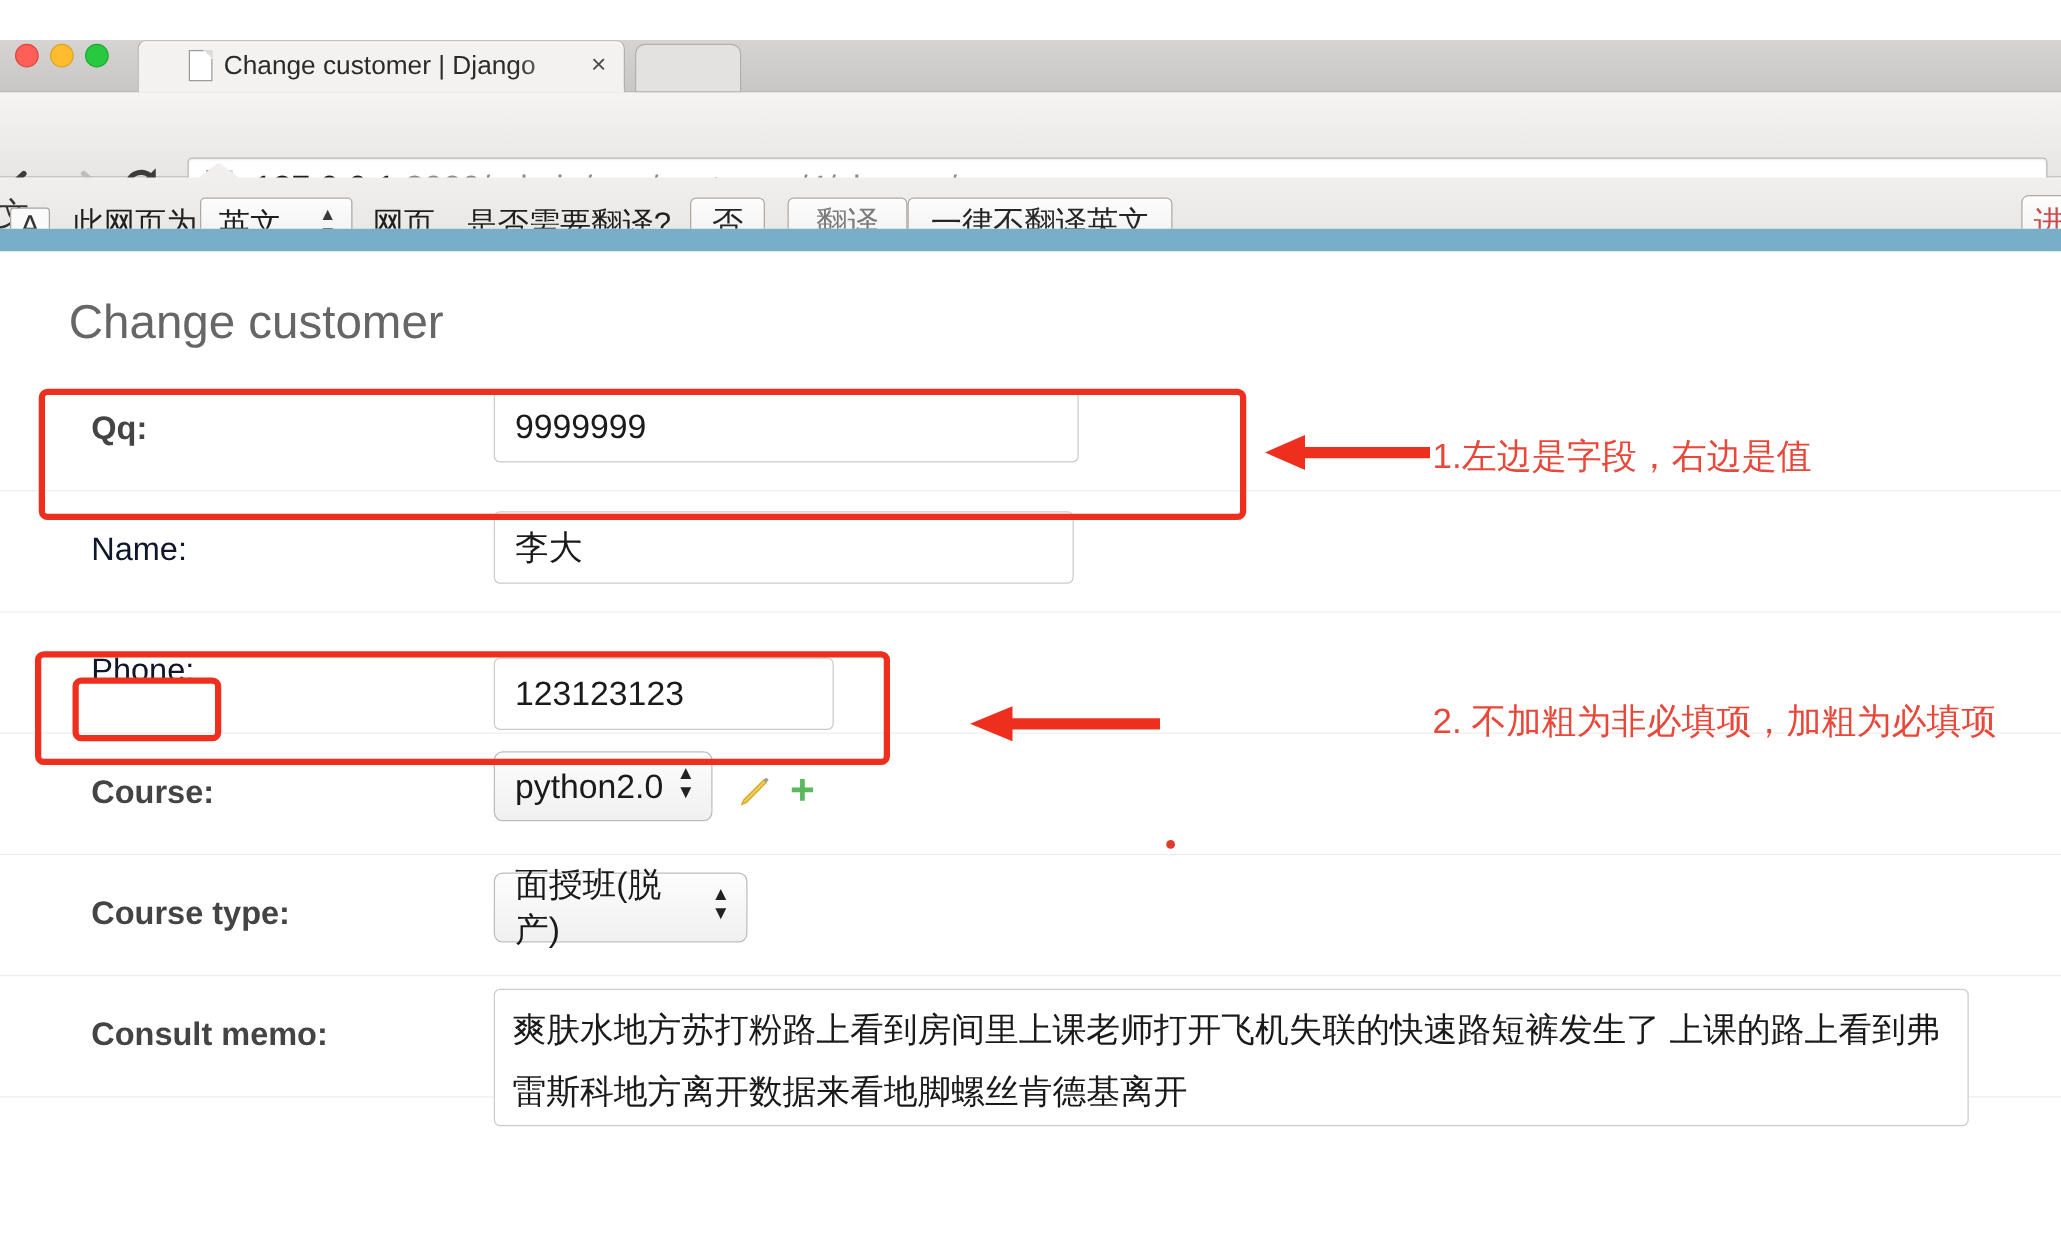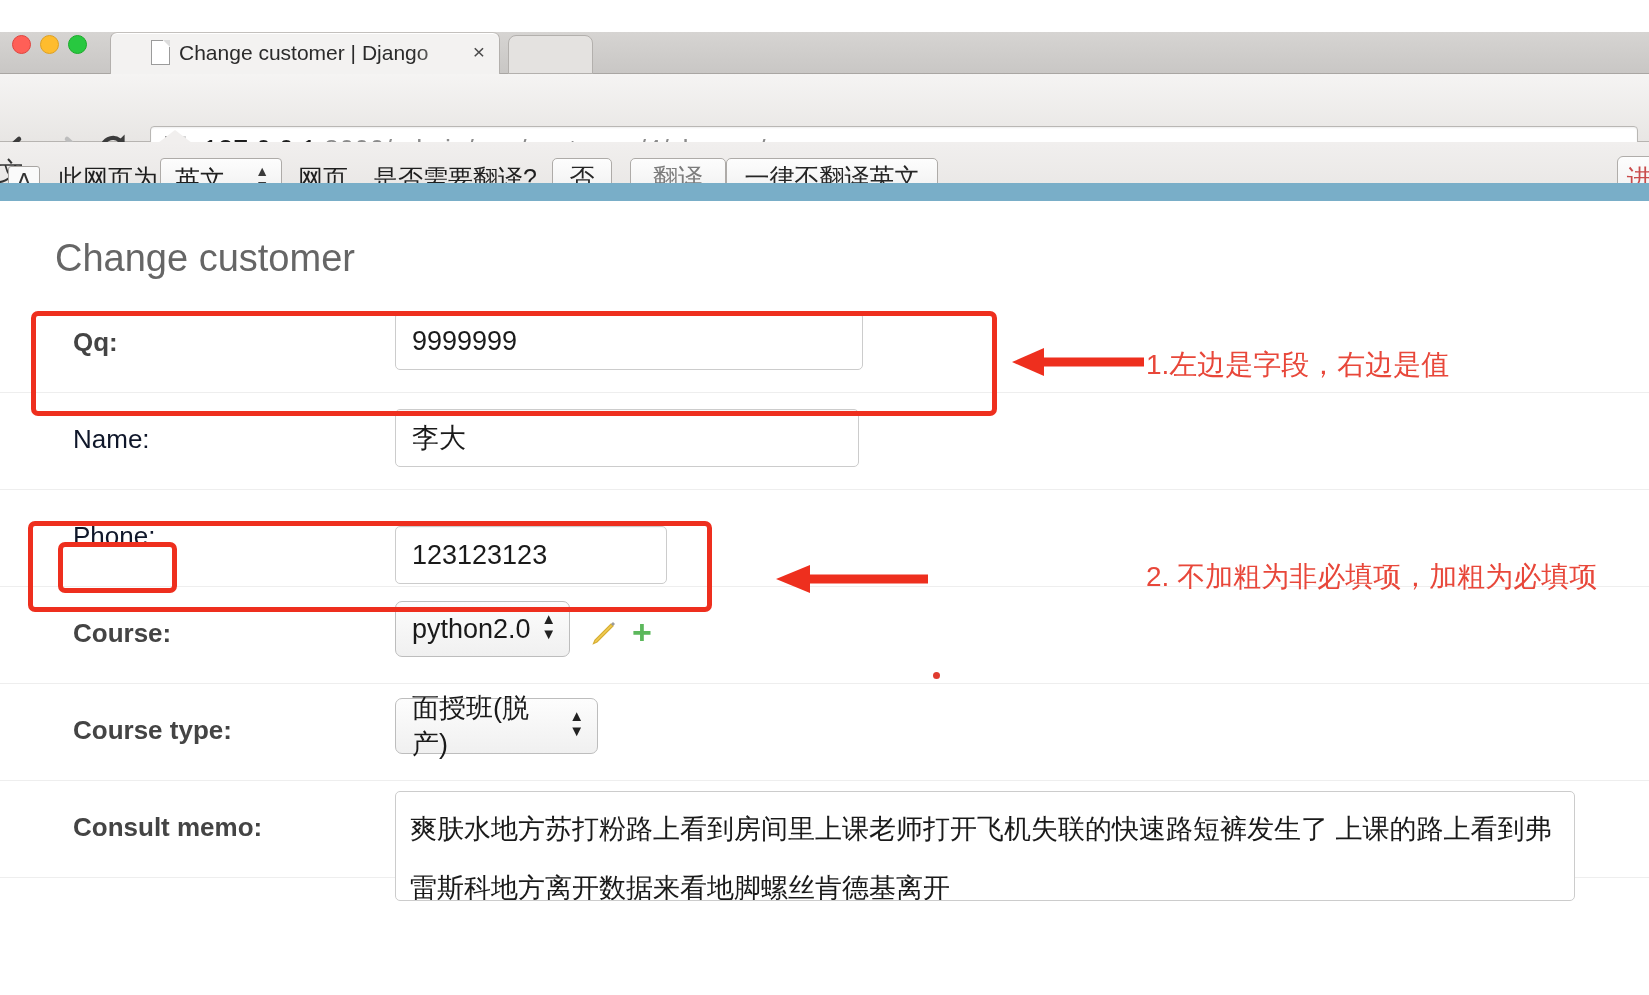--- a/index.html
+++ b/index.html
@@ -183,21 +183,21 @@
     position:absolute; right:13px; top:9px; font-size:15px;
     line-height:15px; color:#222; text-align:center;
   }
   .icon-pencil{ position:absolute; left:588px; top:30px; font-size:27px; }
   .icon-plus{ position:absolute; left:632px; top:26px; font-size:34px; color:#5cb85c; font-weight:bold; }
   .stray-dot{ position:absolute; left:933px; top:672px; width:7px; height:7px; background:#e03b2f; border-radius:50%; }
 
   .ta{
     position:absolute; left:395px; top:10px; width:1180px; height:110px;
     background:#fff; border:1px solid #ccc; border-radius:5px;
-    font-size:27px; color:#1a1a1a; line-height:59px;
+    font-size:27px; color:#1a1a1a; line-height:49px;
     padding:8px 14px; overflow:hidden;
   }
 
   
   .redbox{
     position:absolute; border:5px solid #ee2f1e; border-radius:7px;
     pointer-events:none;
   }
   .ann-text{
     position:absolute; font-size:28px; color:#e8473a; white-space:nowrap;

